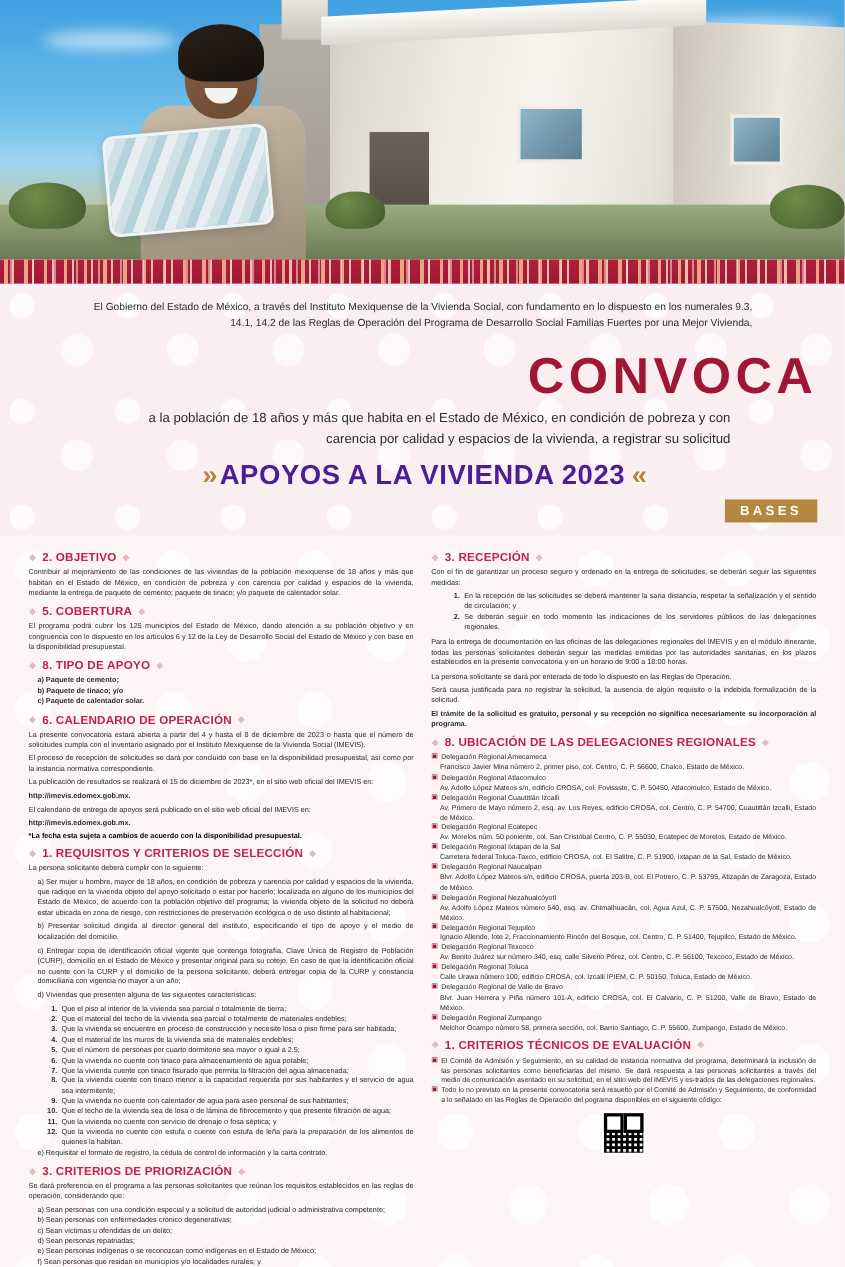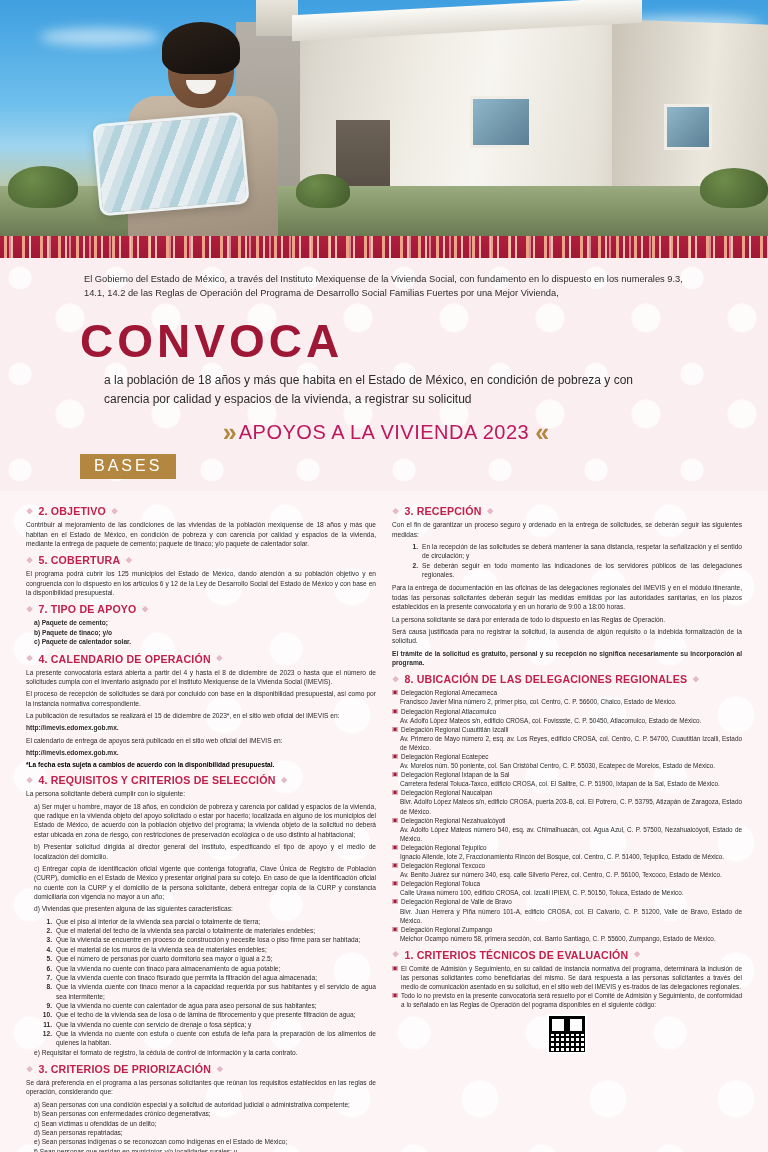--- a/index.html
+++ b/index.html
@@ -92,43 +92,43 @@
   .ribbon::after {
     content:""; position:absolute; inset:0;
     background: repeating-linear-gradient(90deg,
       transparent 0 9px, rgba(255,225,210,.55) 9px 11px, transparent 11px 20px);
   }
 
   
   .head {
     position: relative;
     background: #fbeef1;
-    padding: 14px 80px 12px;
-    text-align: left;
+    padding: 14px 25px 12px;
+    text-align: right;
     overflow: hidden;
   }
   .head::before{
     content:""; position:absolute; inset:0;
     background-image:
       radial-gradient(circle at 20px 20px, rgba(255,255,255,.85) 11px, transparent 12px),
       radial-gradient(circle at 70px 60px, rgba(255,255,255,.8) 14px, transparent 15px),
       radial-gradient(circle at 130px 18px, rgba(255,255,255,.75) 10px, transparent 11px);
     background-size: 96px 96px;
     opacity:.9;
   }
   .head > * { position: relative; }
   .head-intro { font-size: 9.3px; color:#2c2c2c; line-height:1.55; max-width:600px; margin:0 auto 6px; }
   .convoca { font-size: 46px; font-weight: 800; color:#9e1836; letter-spacing: 4px; line-height:1.05; margin: 16px 0 6px; }
   .head-sub { font-size: 12px; color:#2c2c2c; line-height:1.55; max-width:560px; margin:0 auto 10px; }
   .apoyos-row { display:flex; align-items:center; justify-content:center; gap:6px; margin-bottom:7px; }
-  .apoyos { font-size: 20px; font-weight: 400; color:#be185d; letter-spacing: .5px; }
+  .apoyos { font-size: 25px; font-weight: 700; color:#4c1d95; letter-spacing: .5px; }
   .chev { color:#b3873f; font-size: 25px; font-weight: 800; letter-spacing:-4px; }
   .bases {
-    display:inline-block; background:#b3873f; color:#fff; font-size: 16px;
-    letter-spacing: 3px; padding: 3px 14px 4px;
+    display:inline-block; background:#b3873f; color:#fff; font-size: 12px;
+    letter-spacing: 3px; padding: 3px 14px 4px; font-weight: bold;
   }
 
   
   .body-wrap {
     position:relative; background:#fdf4f6; padding: 8px 26px 4px;
     display:flex; gap: 16px;
   }
   .body-wrap::before{
     content:""; position:absolute; inset:0;
     background-image:
@@ -232,45 +232,45 @@
 
       <h2 class="sec">
         <span class="dia">❖</span>
         <span>5. COBERTURA</span>
         <span class="dia">❖</span>
       </h2>
       <p class="tx">El programa podrá cubrir los 125 municipios del Estado de México, dando atención a su población objetivo y en congruencia con lo dispuesto en los artículos 6 y 12 de la Ley de Desarrollo Social del Estado de México y con base en la disponibilidad presupuestal.</p>
 
       <h2 class="sec">
         <span class="dia">❖</span>
-        <span>7. TIPO DE APOYO</span>
+        <span>8. TIPO DE APOYO</span>
         <span class="dia">❖</span>
       </h2>
       <ul class="plain ind1">
         <li class="bold">a) Paquete de cemento;</li>
         <li class="bold">b) Paquete de tinaco; y/o</li>
         <li class="bold">c) Paquete de calentador solar.</li>
       </ul>
 
       <h2 class="sec">
         <span class="dia">❖</span>
-        <span>4. CALENDARIO DE OPERACIÓN</span>
+        <span>6. CALENDARIO DE OPERACIÓN</span>
         <span class="dia">❖</span>
       </h2>
       <p class="tx">La presente convocatoria estará abierta a partir del 4 y hasta el 8 de diciembre de 2023 o hasta que el número de solicitudes cumpla con el inventario asignado por el Instituto Mexiquense de la Vivienda Social (IMEVIS).</p>
       <p class="tx">El proceso de recepción de solicitudes se dará por concluido con base en la disponibilidad presupuestal, así como por la instancia normativa correspondiente.</p>
       <p class="tx">La publicación de resultados se realizará el 15 de diciembre de 2023*, en el sitio web oficial del IMEVIS en:</p>
       <p class="tx link">http://imevis.edomex.gob.mx.</p>
       <p class="tx">El calendario de entrega de apoyos será publicado en el sitio web oficial del IMEVIS en:</p>
       <p class="tx link">http://imevis.edomex.gob.mx.</p>
       <p class="note">*La fecha esta sujeta a cambios de acuerdo con la disponibilidad presupuestal.</p>
 
       <h2 class="sec">
         <span class="dia">❖</span>
-        <span>4. REQUISITOS Y CRITERIOS DE SELECCIÓN</span>
+        <span>1. REQUISITOS Y CRITERIOS DE SELECCIÓN</span>
         <span class="dia">❖</span>
       </h2>
       <p class="tx">La persona solicitante deberá cumplir con lo siguiente:</p>
       <p class="tx ind1">a) Ser mujer u hombre, mayor de 18 años, en condición de pobreza y carencia por calidad y espacios de la vivienda, que radique en la vivienda objeto del apoyo solicitado o estar por hacerlo; localizada en alguno de los municipios del Estado de México, de acuerdo con la población objetivo del programa; la vivienda objeto de la solicitud no deberá estar ubicada en zona de riesgo, con restricciones de preservación ecológica o de uso distinto al habitacional;</p>
       <p class="tx ind1">b) Presentar solicitud dirigida al director general del instituto, especificando el tipo de apoyo y el medio de localización del domicilio.</p>
       <p class="tx ind1">c) Entregar copia de identificación oficial vigente que contenga fotografía, Clave Única de Registro de Población (CURP), domicilio en el Estado de México y presentar original para su cotejo. En caso de que la identificación oficial no cuente con la CURP y el domicilio de la persona solicitante, deberá entregar copia de la CURP y constancia domiciliaria con vigencia no mayor a un año;</p>
       <p class="tx ind1">d) Viviendas que presenten alguna de las siguientes características:</p>
       <ul class="plain ind2">
         <li class="numli">
             <span class="n">1.</span>

